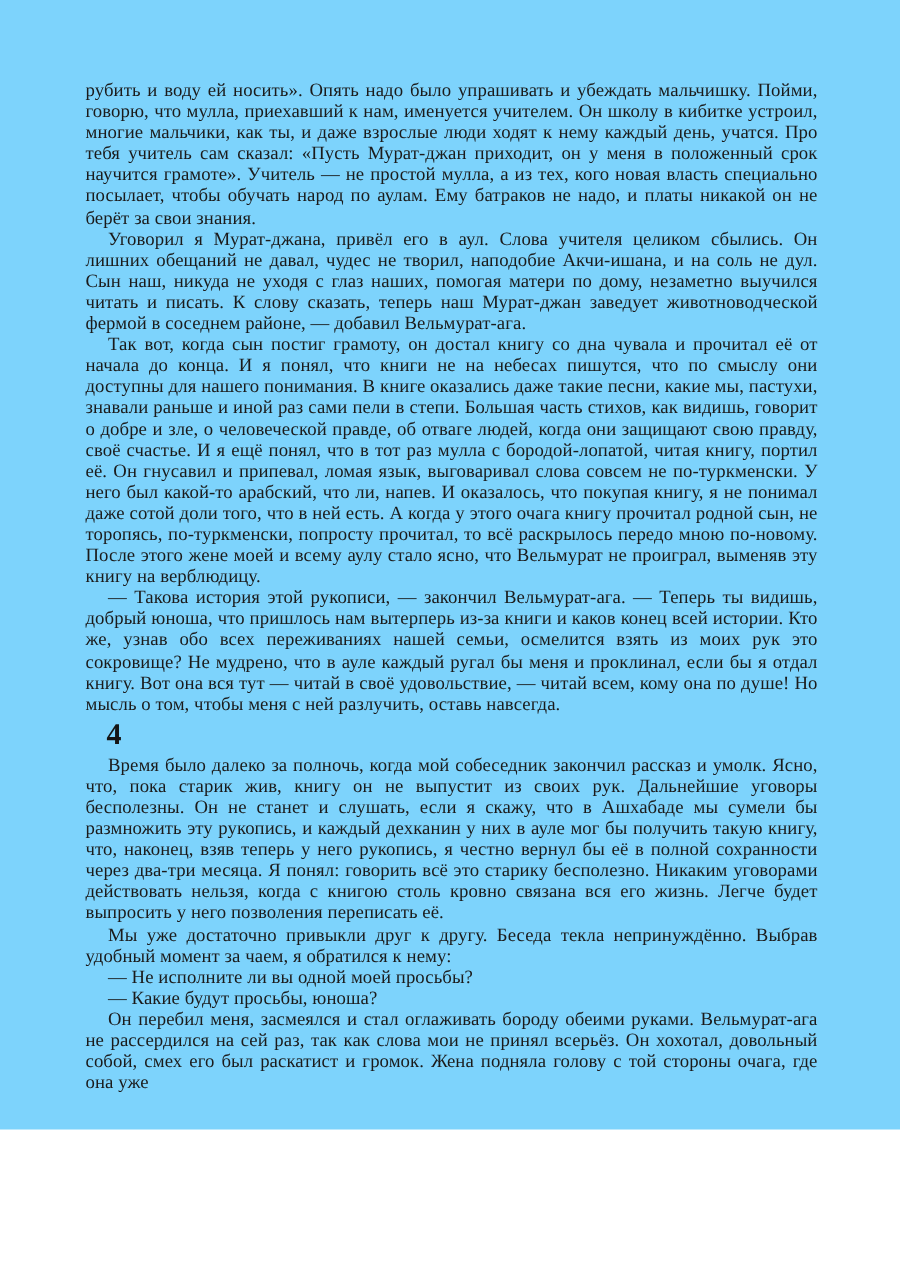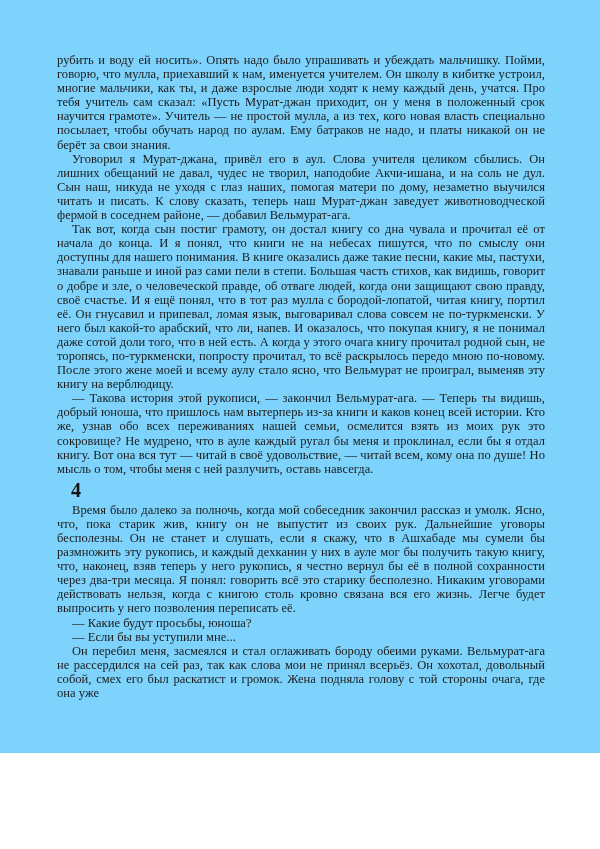--- a/index.html
+++ b/index.html
@@ -45,16 +45,17 @@
 
 <div class="page">
   <p class="para no-indent">рубить и воду ей носить». Опять надо было упрашивать и убеждать мальчишку. Пойми, говорю, что мулла, приехавший к нам, именуется учителем. Он школу в кибитке устроил, многие мальчики, как ты, и даже взрослые люди ходят к нему каждый день, учатся. Про тебя учитель сам сказал: «Пусть Мурат-джан приходит, он у меня в положенный срок научится грамоте». Учитель — не простой мулла, а из тех, кого новая власть специально посылает, чтобы обучать народ по аулам. Ему батраков не надо, и платы никакой он не берёт за свои знания.</p>
   <p class="para">Уговорил я Мурат-джана, привёл его в аул. Слова учителя целиком сбылись. Он лишних обещаний не давал, чудес не творил, наподобие Акчи-ишана, и на соль не дул. Сын наш, никуда не уходя с глаз наших, помогая матери по дому, незаметно выучился читать и писать. К слову сказать, теперь наш Мурат-джан заведует животноводческой фермой в соседнем районе, — добавил Вельмурат-ага.</p>
   <p class="para">Так вот, когда сын постиг грамоту, он достал книгу со дна чувала и прочитал её от начала до конца. И я понял, что книги не на небесах пишутся, что по смыслу они доступны для нашего понимания. В книге оказались даже такие песни, какие мы, пастухи, знавали раньше и иной раз сами пели в степи. Большая часть стихов, как видишь, говорит о добре и зле, о человеческой правде, об отваге людей, когда они защищают свою правду, своё счастье. И я ещё понял, что в тот раз мулла с бородой-лопатой, читая книгу, портил её. Он гнусавил и припевал, ломая язык, выговаривал слова совсем не по-туркменски. У него был какой-то арабский, что ли, напев. И оказалось, что покупая книгу, я не понимал даже сотой доли того, что в ней есть. А когда у этого очага книгу прочитал родной сын, не торопясь, по-туркменски, попросту прочитал, то всё раскрылось передо мною по-новому. После этого жене моей и всему аулу стало ясно, что Вельмурат не проиграл, выменяв эту книгу на верблюдицу.</p>
   <p class="para">— Такова история этой рукописи, — закончил Вельмурат-ага. — Теперь ты видишь, добрый юноша, что пришлось нам вытерперь из-за книги и каков конец всей истории. Кто же, узнав обо всех переживаниях нашей семьи, осмелится взять из моих рук это сокровище? Не мудрено, что в ауле каждый ругал бы меня и проклинал, если бы я отдал книгу. Вот она вся тут — читай в своё удовольствие, — читай всем, кому она по душе! Но мысль о том, чтобы меня с ней разлучить, оставь навсегда.</p>
 
   <h2 class="section-number">4</h2>
 
   <p class="para">Время было далеко за полночь, когда мой собеседник закончил рассказ и умолк. Ясно, что, пока старик жив, книгу он не выпустит из своих рук. Дальнейшие уговоры бесполезны. Он не станет и слушать, если я скажу, что в Ашхабаде мы сумели бы размножить эту рукопись, и каждый дехканин у них в ауле мог бы получить такую книгу, что, наконец, взяв теперь у него рукопись, я честно вернул бы её в полной сохранности через два-три месяца. Я понял: говорить всё это старику бесполезно. Никаким уговорами действовать нельзя, когда с книгою столь кровно связана вся его жизнь. Легче будет выпросить у него позволения переписать её.</p>
+  <p class="para">Мы уже достаточно привыкли друг к другу. Беседа текла непринуждённо. Выбрав удобный момент за чаем, я обратился к нему:</p>
+  <p class="para">— Не исполните ли вы одной моей просьбы?</p>
   <p class="para">— Какие будут просьбы, юноша?</p>
-  <p class="para">— Если бы вы уступили мне...</p>
   <p class="para">Он перебил меня, засмеялся и стал оглаживать бороду обеими руками. Вельмурат-ага не рассердился на сей раз, так как слова мои не принял всерьёз. Он хохотал, довольный собой, смех его был раскатист и громок. Жена подняла голову с той стороны очага, где она уже</p>
 </div>
 
 </body></html>

